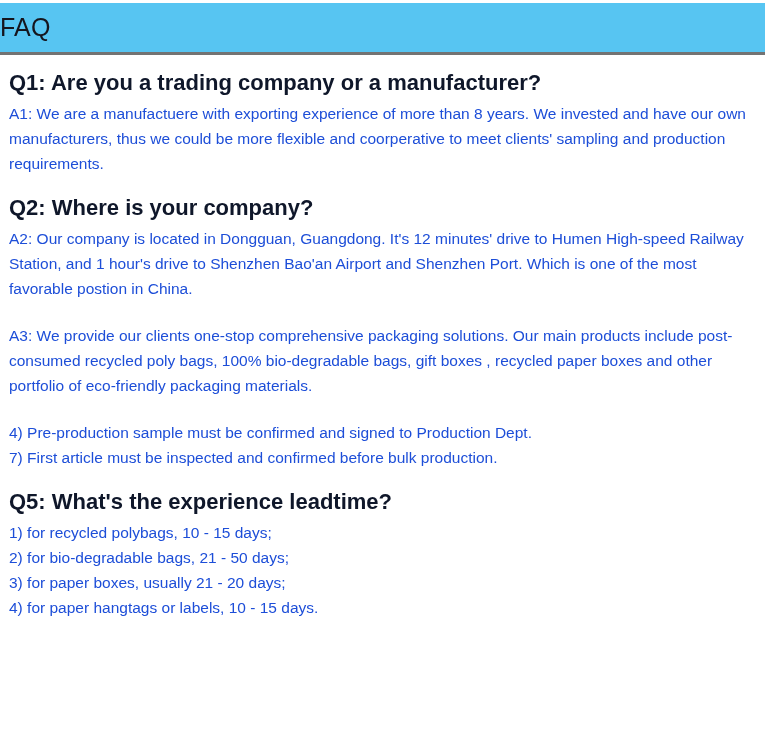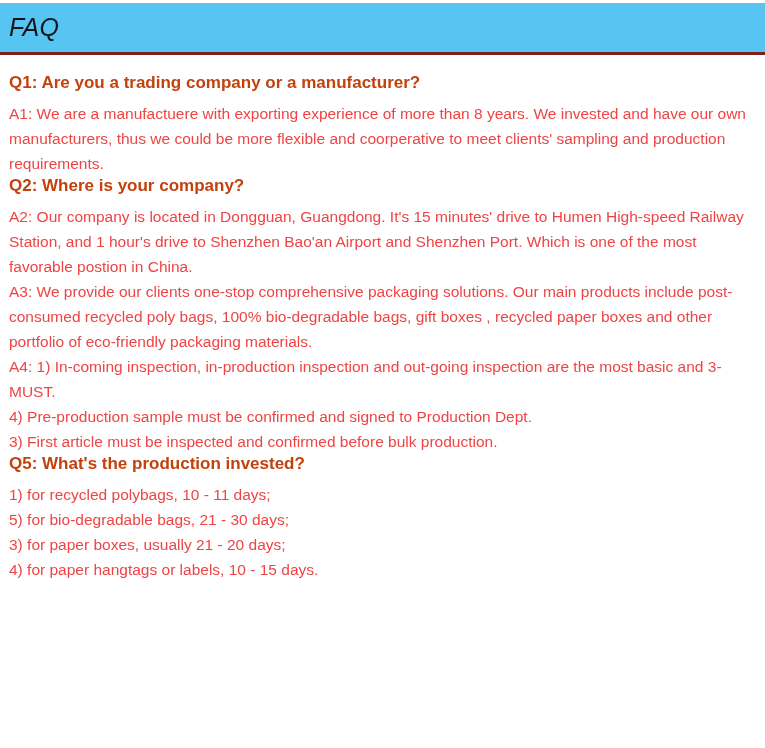--- a/index.html
+++ b/index.html
@@ -16,52 +16,51 @@
   .page {
     width: 765px;
     min-height: 748px;
     background: #ffffff;
     box-sizing: border-box;
   }
   .header-bar {
     margin-top: 3px;
     height: 49px;
     background: #57c5f2;
-    border-bottom: 3px solid #7f1d1d;
+    border-bottom: 3px solid #737373;
     display: flex;
     align-items: center;
-    padding-left: 9px;
     box-sizing: content-box;
-    font-style: italic;
   }
   .header-bar h1 {
     margin: 0;
     font-size: 25px;
     font-weight: 400;
     letter-spacing: 0.2px;
     color: #15151d;
     line-height: 1;
   }
   .faq-content {
     padding: 18px 10px 10px 9px;
   }
   .faq-section + .faq-section {
+    margin-top: 22px;
   }
   .faq-section h2 {
     margin: 0 0 8px 0;
-    font-size: 17px;
+    font-size: 22px;
     line-height: 20px;
     font-weight: 700;
-    color: #c2410c;
+    color: #0f172a;
   }
   .faq-section p {
     margin: 0;
     font-size: 15.5px;
     line-height: 25px;
-    color: #ef4444;
+    color: #1d4ed8;
     max-width: 747px;
   }
 </style>
 </head>
 <body>
 
 <div class="page">
 
   <div class="header-bar">
     <h1>FAQ</h1>
@@ -69,35 +68,34 @@
 
   <div class="faq-content">
 
     <section class="faq-section">
       <h2>Q1: Are you a trading company or a manufacturer?</h2>
       <p>A1: We are a manufactuere with exporting experience of more than 8 years. We invested and have our own manufacturers, thus we could be more flexible and coorperative to meet clients' sampling and production requirements.</p>
     </section>
 
     <section class="faq-section">
       <h2>Q2: Where is your company?</h2>
-      <p>A2: Our company is located in Dongguan, Guangdong. It's 15 minutes' drive to Humen High-speed Railway Station, and 1 hour's drive to Shenzhen Bao'an Airport and Shenzhen Port. Which is one of the most favorable postion in China.</p>
+      <p>A2: Our company is located in Dongguan, Guangdong. It's 12 minutes' drive to Humen High-speed Railway Station, and 1 hour's drive to Shenzhen Bao'an Airport and Shenzhen Port. Which is one of the most favorable postion in China.</p>
     </section>
 
     <section class="faq-section">
       <p>A3: We provide our clients one-stop comprehensive packaging solutions. Our main products include post-consumed recycled poly bags, 100% bio-degradable bags, gift boxes , recycled paper boxes and other portfolio of eco-friendly packaging materials.</p>
     </section>
 
     <section class="faq-section">
-      <p>A4: 1) In-coming inspection, in-production inspection and out-going inspection are the most basic and 3-MUST.</p>
       <p>4) Pre-production sample must be confirmed and signed to Production Dept.</p>
-      <p>3) First article must be inspected and confirmed before bulk production.</p>
+      <p>7) First article must be inspected and confirmed before bulk production.</p>
     </section>
 
     <section class="faq-section">
-      <h2>Q5: What's the production invested?</h2>
-      <p>1) for recycled polybags, 10 - 11 days;</p>
-      <p>5) for bio-degradable bags, 21 - 30 days;</p>
+      <h2>Q5: What's the experience leadtime?</h2>
+      <p>1) for recycled polybags, 10 - 15 days;</p>
+      <p>2) for bio-degradable bags, 21 - 50 days;</p>
       <p>3) for paper boxes, usually 21 - 20 days;</p>
       <p>4) for paper hangtags or labels, 10 - 15 days.</p>
     </section>
 
   </div>
 </div>
 
 </body></html>

